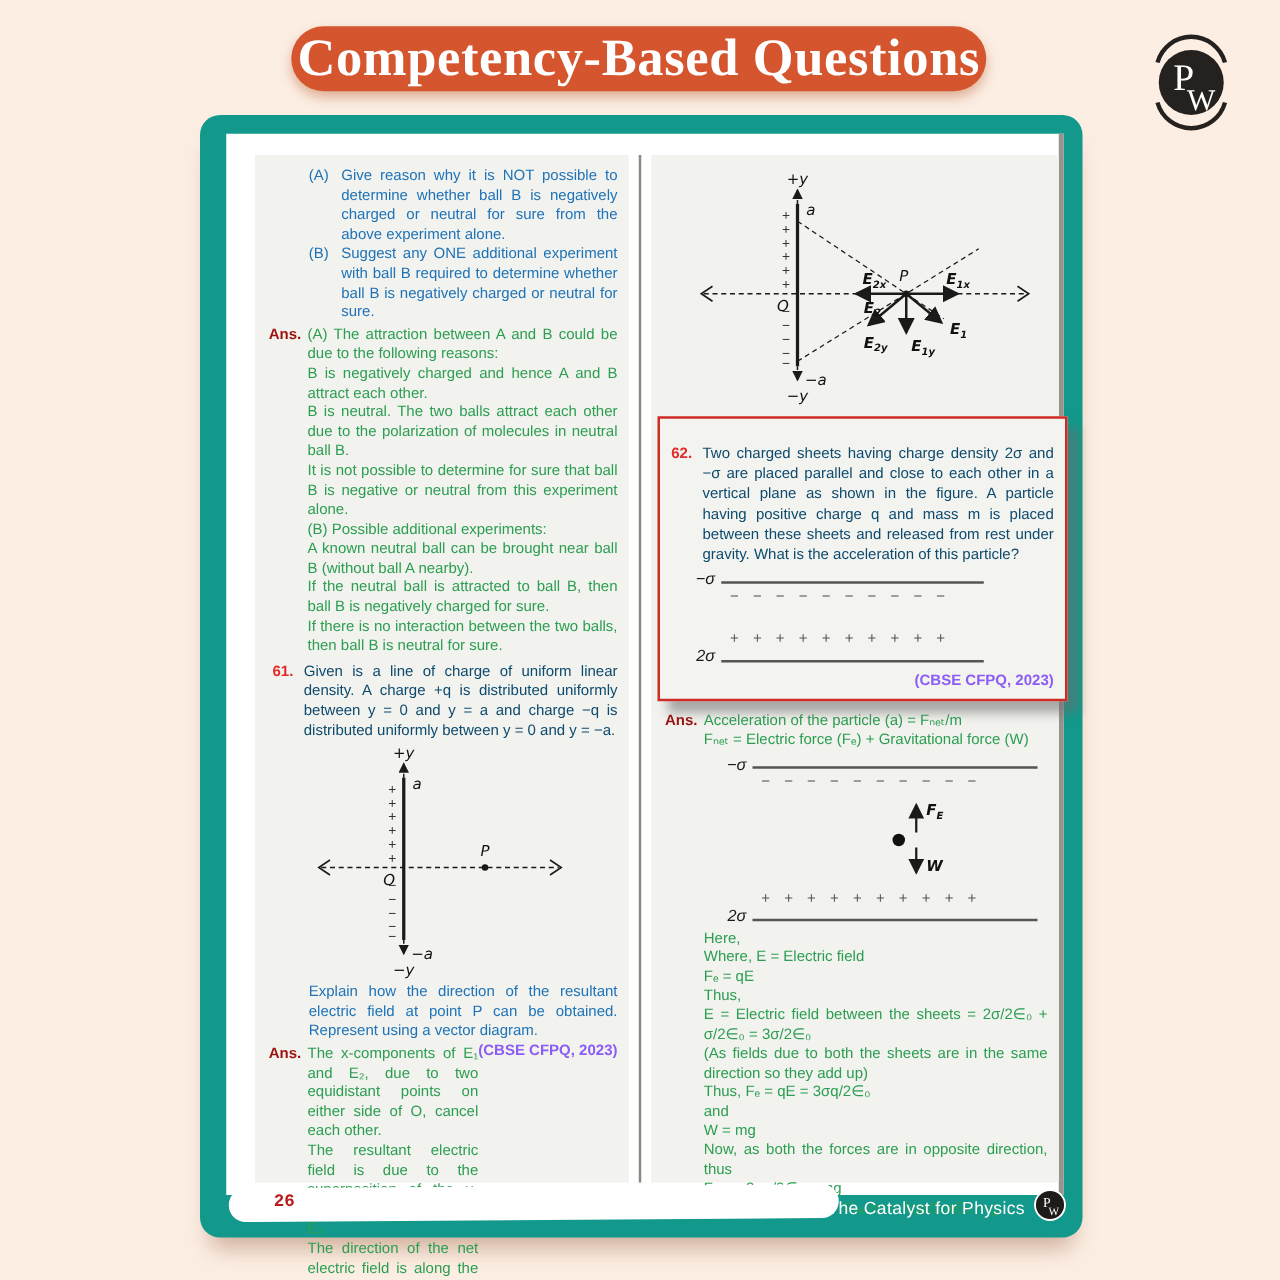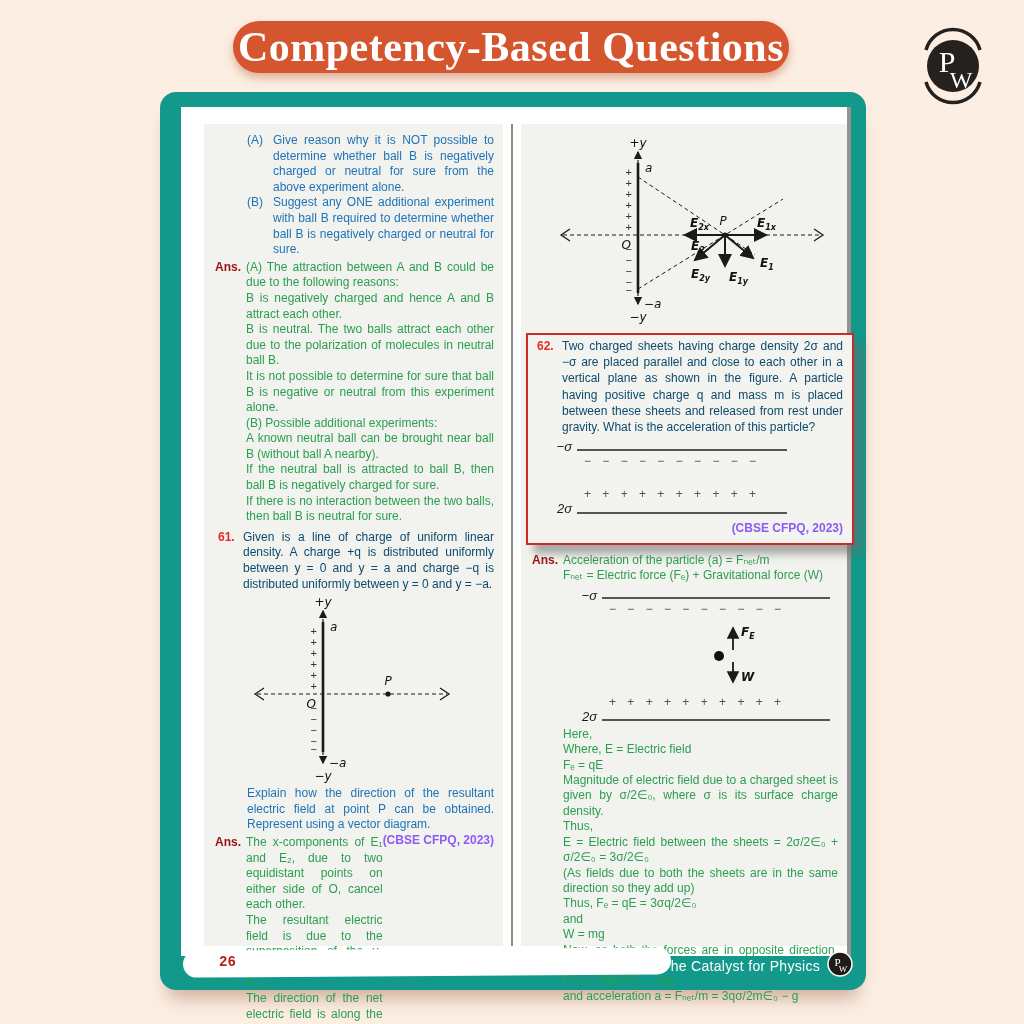--- a/index.html
+++ b/index.html
@@ -64,21 +64,21 @@
   .sheet-row{display:flex;align-items:flex-end;gap:5px;}
   .sheet-label{width:26px;text-align:right;color:#1a1a1a;font-size:13px;font-style:italic;}
   .sheet-line{height:0;border-bottom:2px solid #555;margin-bottom:4px;}
   .charge-row{margin-left:38px;word-spacing:8px;color:#555;font-size:12px;line-height:13px;text-align:left;}
   .sheets-gap{height:20px;}
   .particle-row{margin:2px 0 2px 120px;}
   
   .q62-box{
     position:relative;margin:6px -16px 8px -4px;z-index:5;
     border:2px solid #cf2b26;background:#f3f3ef;
-    padding:3px 9px 7px 4px;
+    padding:19px 9px 7px 4px;
     box-shadow:8px 9px 8px rgba(108,108,108,.55);
     line-height:16.2px;
   }
   
   .footer-strip{
     position:absolute;left:183px;top:949px;width:488px;height:27px;
     background:#ffffff;border-radius:14px;transform:rotate(-.4deg);z-index:2;
   }
   .page-num{
     position:absolute;left:219px;top:954px;z-index:3;color:#b91c1c;
@@ -286,21 +286,20 @@
         <div class="charge-row">+ + + + + + + + + +</div>
         <div class="sheet-row">
           <span class="sheet-label">2σ</span>
           <span class="sheet-line" style="width:228px;"></span>
         </div>
       </div>
 
       <p>Here,</p>
       <p>Where, E = Electric field</p>
       <p>Fₑ = qE</p>
-      <p>Magnitude of electric field due to a charged sheet is given by σ/2∈₀, where σ is its surface charge density.</p>
       <p>Thus,</p>
       <p>E = Electric field between the sheets = 2σ/2∈₀ + σ/2∈₀ = 3σ/2∈₀</p>
       <p>(As fields due to both the sheets are in the same direction so they add up)</p>
       <p>Thus, Fₑ = qE = 3σq/2∈₀</p>
       <p>and</p>
       <p>W = mg</p>
       <p>Now, as both the forces are in opposite direction, thus</p>
       <p>Fₙₑₜ = 3qσ/2∈₀ − mg</p>
       <p>and acceleration a = Fₙₑₜ/m = 3qσ/2m∈₀ − g</p>
     </div>

